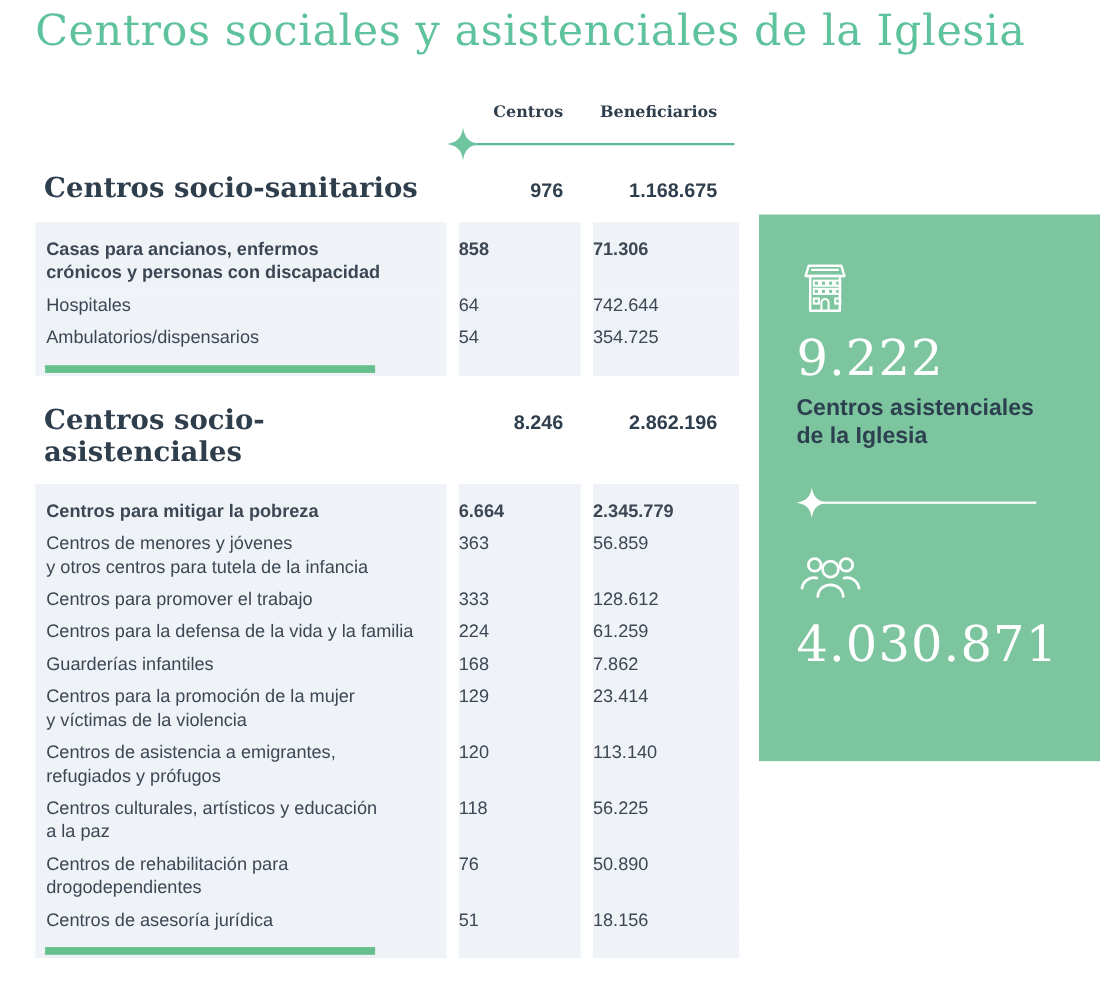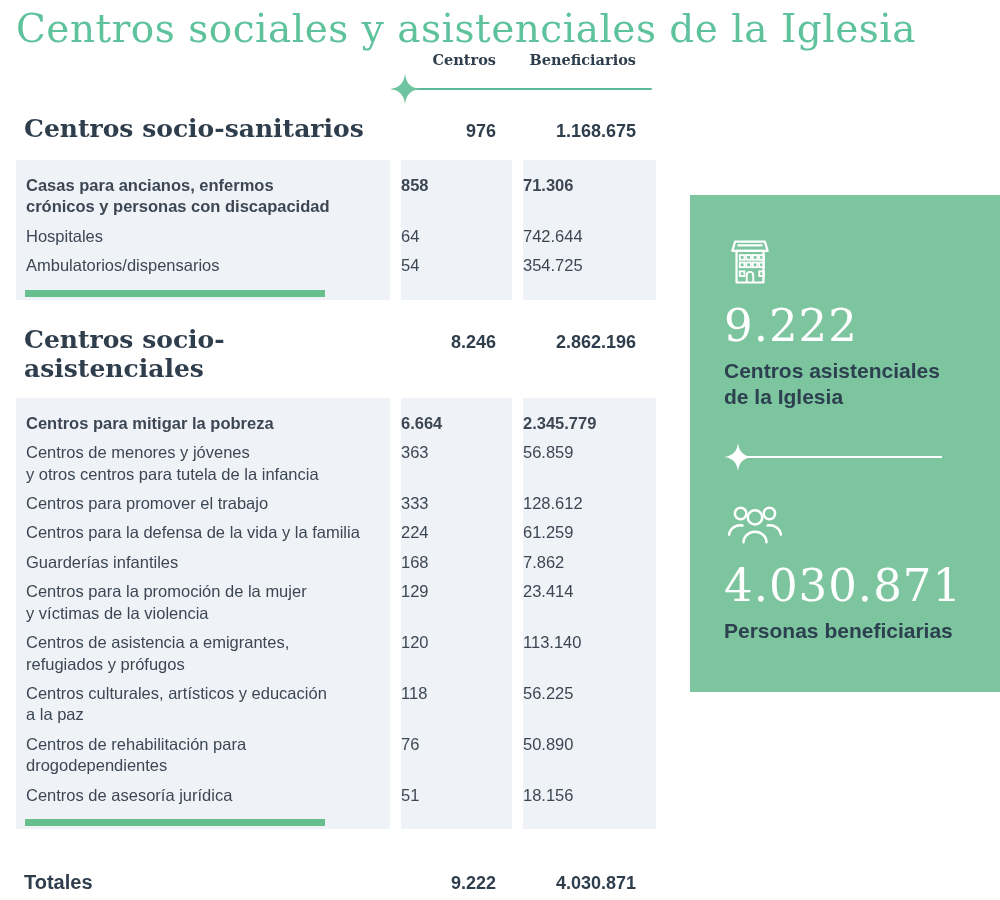--- a/index.html
+++ b/index.html
@@ -7,33 +7,33 @@
     --rule-green:#5cb998;
     --bar-green:#67bf8e;
     --card-green:#7cc59f;
     --panel:#eff3f8;
     --dark:#2f3e4d;
     --body-text:#3d4754;
   }
   *{margin:0;padding:0;box-sizing:border-box;}
   html,body{width:1000px;height:900px;background:#ffffff;}
   body{font-family:"Liberation Sans",sans-serif;position:relative;overflow:hidden;}
-  .page{position:relative;width:1000px;height:900px;padding:8px 0 0 16px;}
+  .page{position:relative;width:1000px;height:900px;padding:8px 0 0 32px;}
 
   .title{
     font-family:"DejaVu Serif",serif;
     font-size:39px;font-weight:500;letter-spacing:.5px;
     color:var(--title-green);line-height:1.1;
   }
 
   .table-wrap{width:640px;}
   .grid-row{display:grid;grid-template-columns:374px 111px 133px;column-gap:11px;}
 
   
-  .col-headers{}
+  .col-headers{margin-top:42px;}
   .col-head{
     font-family:"DejaVu Serif",serif;font-size:14.5px;font-weight:700;
     color:var(--dark);text-align:right;padding-right:16px;
   }
   .col-head.benef{padding-right:20px;}
 
   
   .header-rule{display:flex;align-items:center;margin:6px 0 0 374px;width:262px;height:30px;}
   .header-rule svg{flex:0 0 auto;position:relative;z-index:2;}
   .rule-line{flex:1;height:2.5px;background:var(--rule-green);margin-left:-15px;border-radius:2px;}
@@ -264,17 +264,16 @@
         <circle cx="17" cy="11" r="6"></circle>
         <circle cx="47" cy="11" r="6"></circle>
         <circle cx="32" cy="15" r="7.5"></circle>
         <path d="M20 41 a12 11 0 0 1 24 0"></path>
         <path d="M5 33 a11.5 11.5 0 0 1 14 -9.5"></path>
         <path d="M45 23.5 a11.5 11.5 0 0 1 14 9.5"></path>
       </g>
     </svg>
 
     <div class="card-value">4.030.871</div>
-    <div class="card-label">Personas beneficiarias</div>
 
   </div>
 
 </div>
 
 </body></html>

